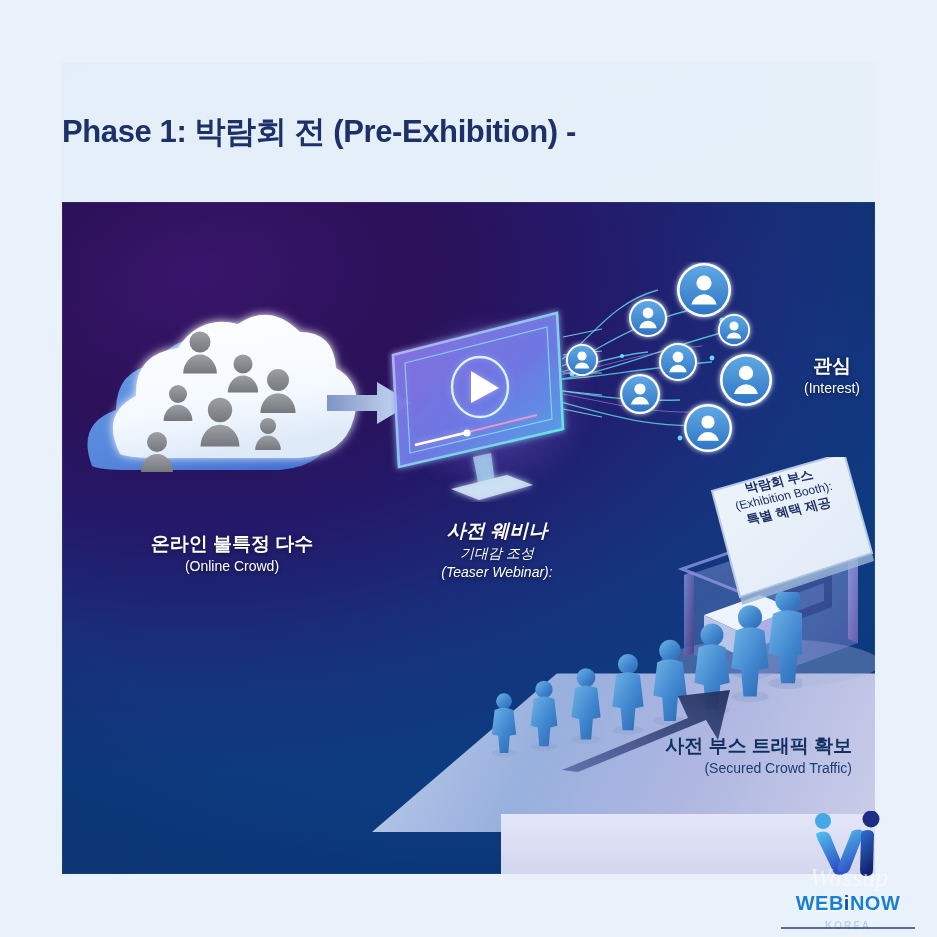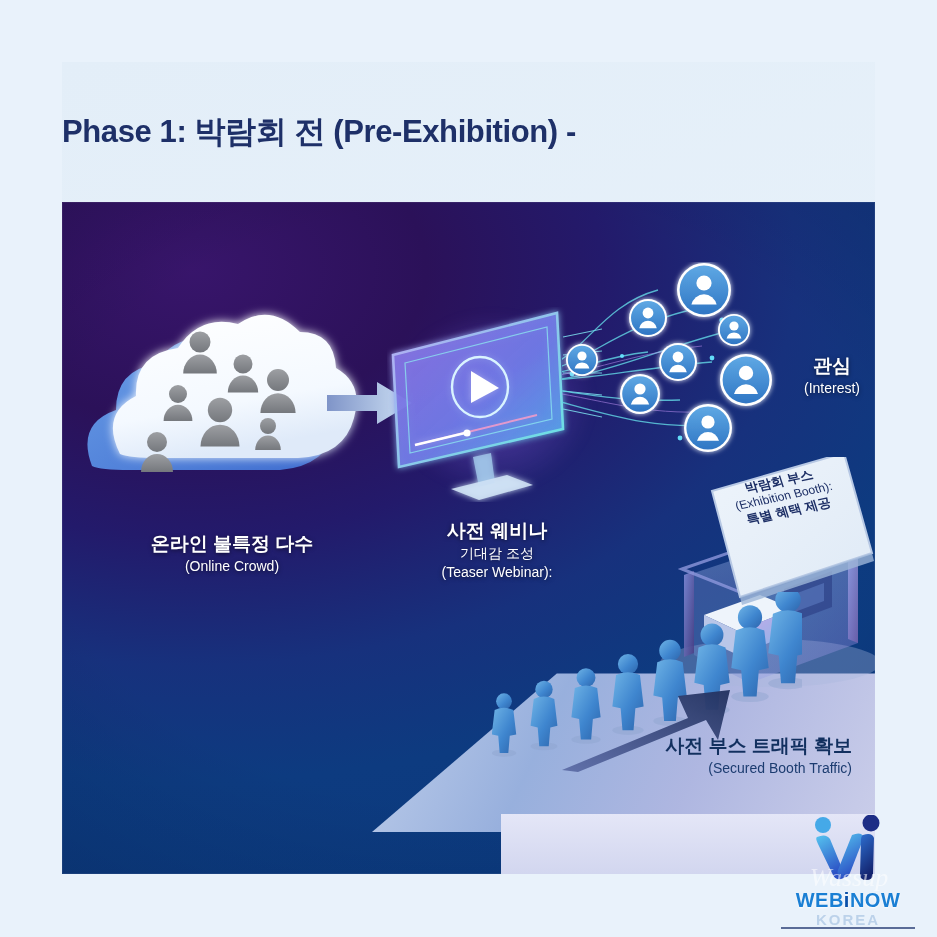--- a/index.html
+++ b/index.html
@@ -70,21 +70,21 @@
   .cloud-wrap{position:absolute;left:18px;top:100px;width:290px;height:200px;z-index:3;}
   .person-label{
     position:absolute;z-index:7;text-align:center;color:#ffffff;
     text-shadow:0 1px 4px rgba(0,0,0,.55);
     margin-top:11px;
   }
   .lbl-k{font-weight:bold;font-size:19px;line-height:1.35;white-space:nowrap;}
   .lbl-e{font-weight:normal;font-size:14px;line-height:1.35;white-space:nowrap;}
 
   .label-crowd{left:40px;top:318px;width:260px;}
-  .label-webinar{left:320px;top:305px;width:230px;}
+  .label-webinar{left:320px;top:305px;width:230px;font-style:italic;}
   .label-interest{left:700px;top:140px;width:140px;}
   .label-traffic{left:500px;top:520px;width:290px;color:#16306b;text-shadow:none;text-align:right;}
   .label-traffic .lbl-k{color:#12305f;}
   .label-traffic .lbl-e{color:#1c3c70;}
 
   
   .flow-arrow{
     position:absolute;left:265px;top:178px;width:85px;height:46px;z-index:4;
   }
 
@@ -101,31 +101,31 @@
 
   
   .booth{position:absolute;left:580px;top:255px;width:250px;height:235px;z-index:5;}
 
   
   .queue{position:absolute;left:430px;top:390px;width:310px;height:180px;z-index:5;}
 
   
   .brand{
     position:absolute;right:14px;bottom:6px;width:150px;height:120px;z-index:8;
-    display:flex;flex-direction:column;align-items:center;justify-content:center;
+    display:flex;flex-direction:column;align-items:center;justify-content:space-between;
   }
   .brand-mark{width:86px;height:66px;}
   .brand-name{
     font-size:20px;font-weight:bold;letter-spacing:.5px;color:#1a7fd4;
     margin-top:8px;
     text-shadow:0 1px 2px rgba(255,255,255,.9);
   }
   .brand-name .hi{color:#0b50a8;}
   .brand-sub{
-    font-size:15px;font-weight:bold;letter-spacing:2px;color:#bcd2ea;
+    font-size:10px;font-weight:bold;letter-spacing:2px;color:#bcd2ea;
     margin-top:-1px;
   }
   .brand-watermark{
     position:absolute;left:6px;bottom:38px;width:140px;
     font-family:"Liberation Serif","DejaVu Serif",serif;
     font-style:italic;font-size:26px;color:rgba(255,255,255,.55);
     text-align:center;pointer-events:none;
   }
   .brand-rule{
     position:absolute;left:8px;bottom:2px;width:134px;height:2px;
@@ -488,21 +488,21 @@
             <path d="M-13 -14 q13 -6 26 0 l4 34 l-9 2 l-2 24 l-12 0 l-2 -24 l-9 -2z" fill="url(#qBody)"></path>
           </g>
         </g>
 
         <path d="M70 178 L196 126 L186 104 L238 98 L226 148 L214 128 L86 180 Z" fill="url(#qArrow)" opacity=".95"></path>
       </svg>
     </div>
 
     <div class="person-label label-traffic">
       <div class="lbl-k">사전 부스 트래픽 확보</div>
-      <div class="lbl-e">(Secured Booth Traffic)</div>
+      <div class="lbl-e">(Secured Crowd Traffic)</div>
     </div>
 
   </div>
 
   <div class="brand">
     <div class="brand-mark">
       <svg viewBox="0 0 86 66" width="86" height="66">
         <defs>
           <linearGradient id="wg1" x1="0" y1="0" x2="0.4" y2="1">
             <stop offset="0%" stop-color="#56c4f0"></stop>

